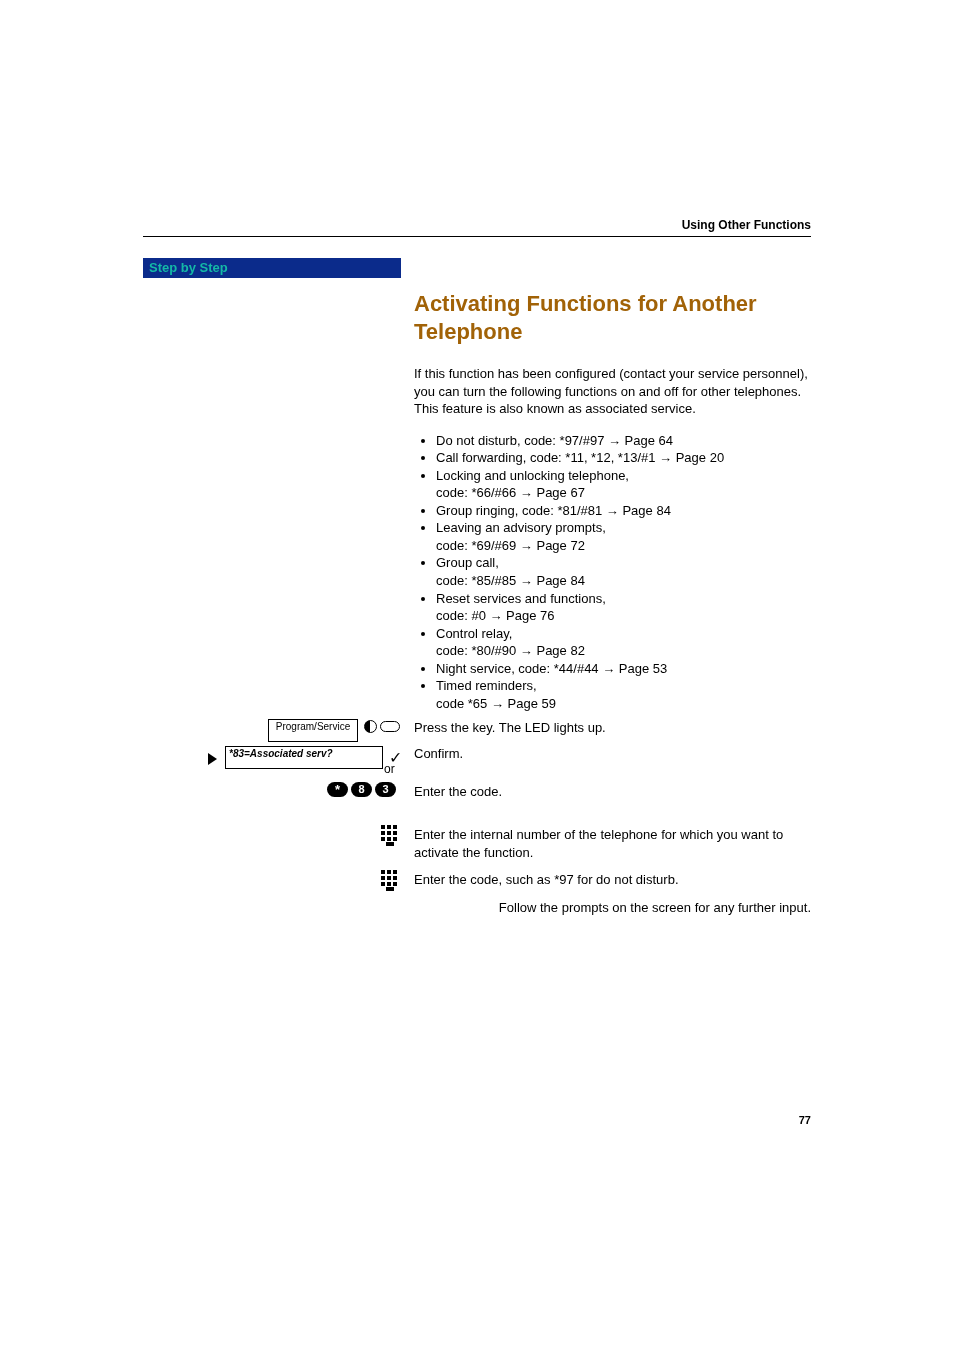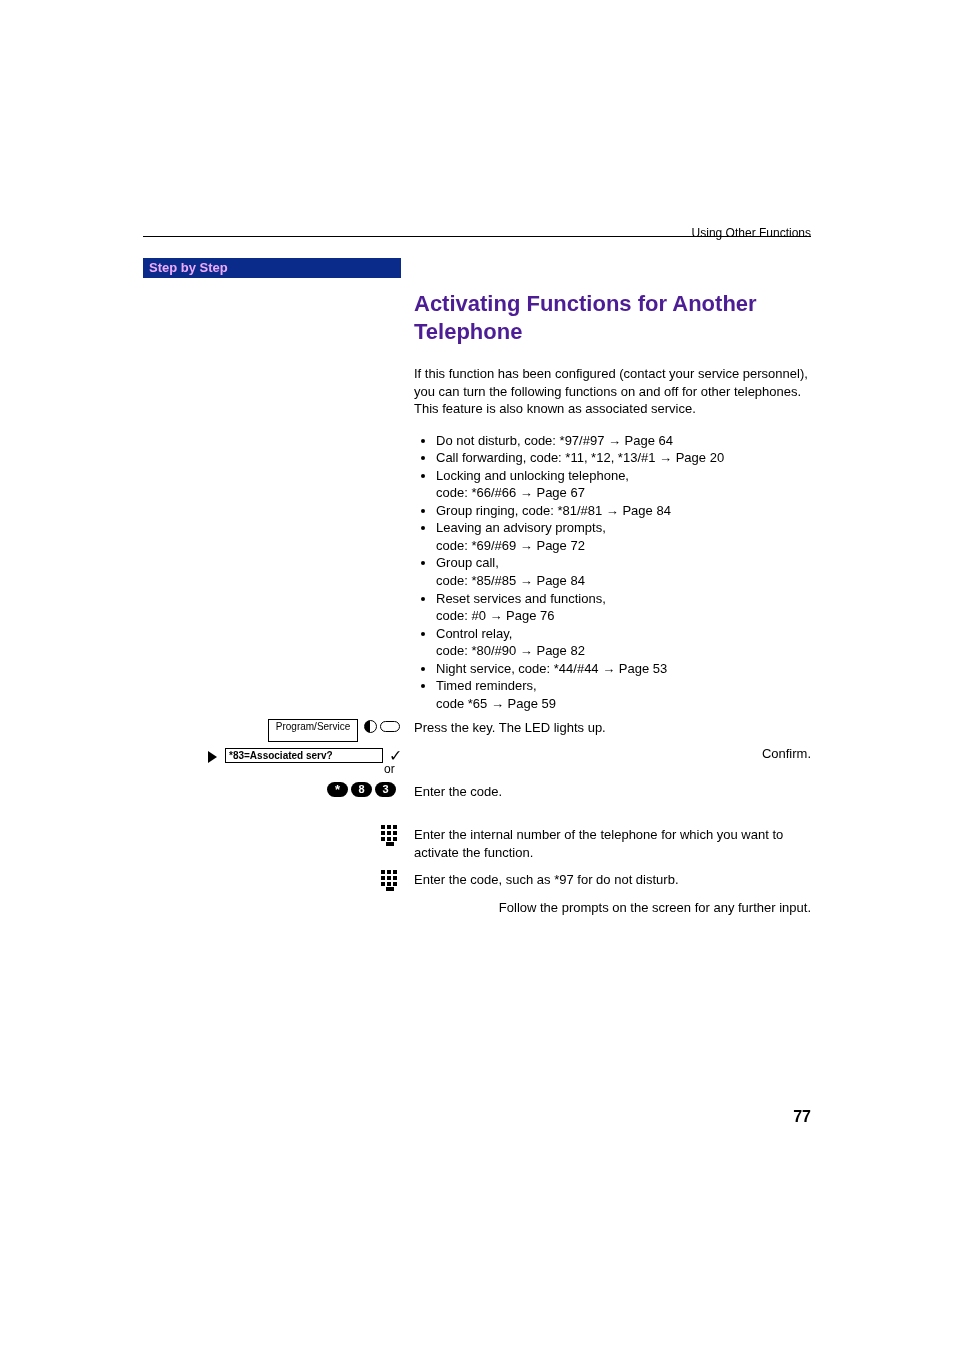--- a/index.html
+++ b/index.html
@@ -1,56 +1,56 @@
 <!DOCTYPE html>
 <html><head>
 <meta charset="utf-8">
 <style>
   * { box-sizing: border-box; margin: 0; padding: 0; }
   html, body { width: 954px; height: 1351px; background: #fff; font-family: Arial, Helvetica, sans-serif; color: #000; }
   .page { position: relative; width: 954px; height: 1351px; }
   .header-rule { position: absolute; top: 236px; left: 143px; width: 668px; height: 1px; background: #000; }
-  .header-title { position: absolute; top: 218px; right: 143px; font-size: 12px; font-weight: normal; margin-top: 8px; }
-  .sidebar-banner { position: absolute; top: 258px; left: 143px; width: 258px; height: 20px; background: #0b2b8b; color: #f0abfc; font-size: 13px; font-weight: bold; padding-left: 6px; line-height: 20px; }
+  .header-title { position: absolute; top: 218px; right: 143px; font-size: 12px; font-weight: bold; }
+  .sidebar-banner { position: absolute; top: 258px; left: 143px; width: 258px; height: 20px; background: #0b2b8b; color: #14b8a6; font-size: 13px; font-weight: bold; padding-left: 6px; line-height: 20px; }
   .content { position: absolute; top: 290px; left: 414px; width: 397px; }
-  h1.section-title { color: #4c1d95; font-size: 22px; font-weight: bold; line-height: 1.25; margin-bottom: 20px; font-family: Arial, Helvetica, sans-serif; }
+  h1.section-title { color: #a16207; font-size: 22px; font-weight: bold; line-height: 1.25; margin-bottom: 20px; font-family: Arial, Helvetica, sans-serif; }
   p.intro { font-size: 13px; line-height: 1.35; margin-bottom: 14px; }
   ul.feature-list { list-style: disc; padding-left: 22px; font-size: 13px; line-height: 1.35; margin-bottom: 14px; }
   ul.feature-list li { margin-bottom: 0; }
   .prog-box { position: absolute; top: 719px; left: 268px; width: 90px; height: 23px; border: 1px solid #000; font-size: 10px; text-align: center; line-height: 13px; }
   .prog-icons { position: absolute; top: 720px; left: 364px; display: flex; align-items: center; gap: 3px; }
   .semi-led { width: 13px; height: 13px; border-radius: 50%; background: linear-gradient(90deg, #000 50%, #fff 50%); border: 1px solid #000; }
   .oval { width: 20px; height: 11px; border: 1.5px solid #000; border-radius: 6px; }
 
   .assoc-row { position: absolute; top: 746px; left: 208px; display: flex; align-items: center; }
   .right-tri { width: 0; height: 0; border-top: 6px solid transparent; border-bottom: 6px solid transparent; border-left: 9px solid #000; margin-right: 8px; margin-top: 2px; }
-  .assoc-box { width: 158px; height: 15px; border: 1px solid #000; font-size: 10px; font-weight: bold; line-height: 13px; padding-left: 3px; }
+  .assoc-box { width: 158px; height: 23px; border: 1px solid #000; font-size: 10px; font-weight: bold; line-height: 13px; padding-left: 3px; font-style: italic; }
   .check { font-size: 16px; margin-left: 6px; }
   .or-label { position: absolute; top: 762px; left: 384px; font-size: 12px; font-weight: normal; }
 
   .keycaps { position: absolute; top: 782px; left: 327px; display: flex; gap: 3px; }
   .keycap { width: 21px; height: 15px; background: #000; color: #fff; border-radius: 8px; font-size: 11px; font-weight: bold; text-align: center; line-height: 15px; }
   .keycap.star { font-size: 13px; }
 
   .keypad-icon { position: absolute; left: 381px; width: 18px; height: 18px; }
   .keypad-icon .g { display: grid; grid-template-columns: repeat(3, 4px); grid-template-rows: repeat(3, 4px); gap: 2px; }
   .keypad-icon .g div { background: #000; }
   .keypad-icon .tail { width: 8px; height: 4px; background: #000; margin-left: 5px; margin-top: 1px; }
 
   .kp1 { top: 825px; }
   .kp2 { top: 870px; }
 
   .rt1 { position: absolute; top: 720px; left: 414px; width: 397px; font-size: 13px; }
-  .rt2 { position: absolute; top: 746px; left: 414px; width: 397px; font-size: 13px; text-align: right; }
+  .rt2 { position: absolute; top: 746px; left: 414px; width: 397px; font-size: 13px; }
   .rt3 { position: absolute; top: 784px; left: 414px; width: 397px; font-size: 13px; }
   .rt4 { position: absolute; top: 826px; left: 414px; width: 397px; font-size: 13px; line-height: 1.35; }
   .rt5 { position: absolute; top: 872px; left: 414px; width: 397px; font-size: 13px; }
   .rt6 { position: absolute; top: 900px; left: 414px; width: 397px; font-size: 13px; text-align: right; }
 
-  .page-num { position: absolute; bottom: 225px; right: 143px; font-size: 16px; font-weight: bold; }
+  .page-num { position: absolute; bottom: 225px; right: 143px; font-size: 11px; font-weight: bold; }
 </style>
 </head>
 <body>
 
 <div class="page">
 
   <div class="header-title">Using Other Functions</div>
   <div class="header-rule"></div>
 
   <div class="sidebar-banner">Step by Step</div>

